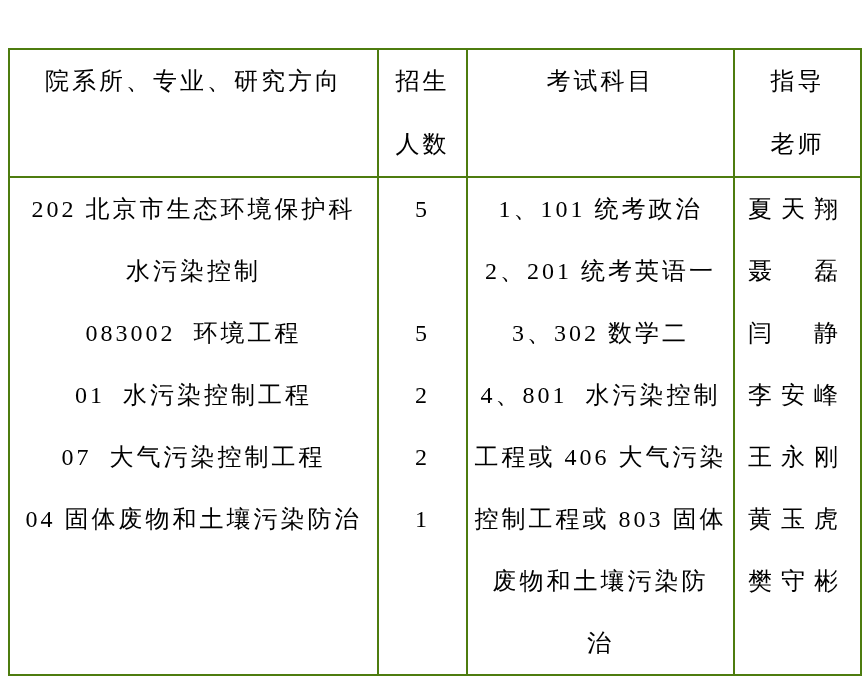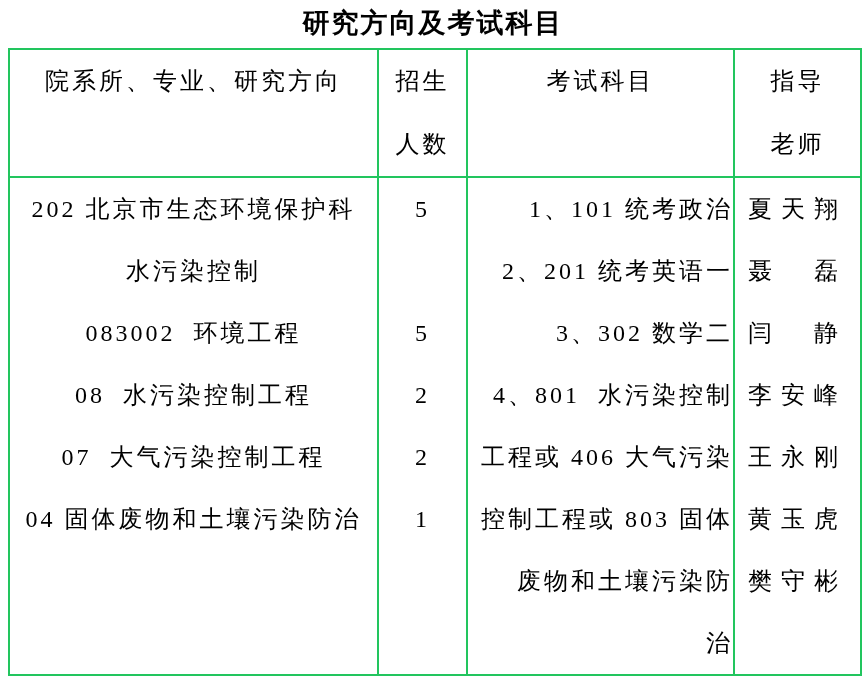--- a/index.html
+++ b/index.html
@@ -25,47 +25,46 @@
   }
   table.subjects {
     position: absolute;
     left: 8px;
     top: 48px;
     width: 852px;
     table-layout: fixed;
     border-collapse: collapse;
   }
   table.subjects td, table.subjects th {
-    border: 2px solid #22c55e;
+    border: 2px solid #4d7c0f;
     vertical-align: top;
     padding: 0;
     font-weight: normal;
     font-size: 24px;
     letter-spacing: 3px;
     background: #ffffff;
   }
   .col-major   { width: 369px; }
   .col-count   { width: 89px;  }
   .col-exam    { width: 267px; }
   .col-advisor { width: 127px; }
   tr.header-row { height: 127px; }
   tr.body-row   { height: 385px; }
   .line  { height: 62px; line-height: 62px; white-space: pre; }
   .hline { height: 63px; line-height: 63px; white-space: pre; }
   .cell-center { text-align: center; }
-  .cell-left   { text-align: right; padding-left: 14px; border-radius: 15px; }
+  .cell-left   { text-align: center; padding-left: 14px; border-radius: 15px; }
   .pad-top { padding-top: 5px; }
   td.advisor-cell .line { letter-spacing: 9px; }
 </style>
 </head>
 <body>
 
 <div class="page">
 
-  <div class="doc-title">研究方向及考试科目</div>
 
   <table class="subjects">
     <colgroup>
       <col class="col-major">
       <col class="col-count">
       <col class="col-exam">
       <col class="col-advisor">
     </colgroup>
     <tbody>
       <tr class="header-row">
@@ -83,21 +82,21 @@
           <div class="hline">指导</div>
           <div class="hline">老师</div>
         </th>
       </tr>
 
       <tr class="body-row">
         <td class="cell-center pad-top">
           <div class="line">202 北京市生态环境保护科</div>
           <div class="line">水污染控制</div>
           <div class="line">083002  环境工程</div>
-          <div class="line">08  水污染控制工程</div>
+          <div class="line">01  水污染控制工程</div>
           <div class="line">07  大气污染控制工程</div>
           <div class="line">04 固体废物和土壤污染防治</div>
         </td>
         <td class="cell-center pad-top">
           <div class="line">5</div>
           <div class="line"></div>
           <div class="line">5</div>
           <div class="line">2</div>
           <div class="line">2</div>
           <div class="line">1</div>

